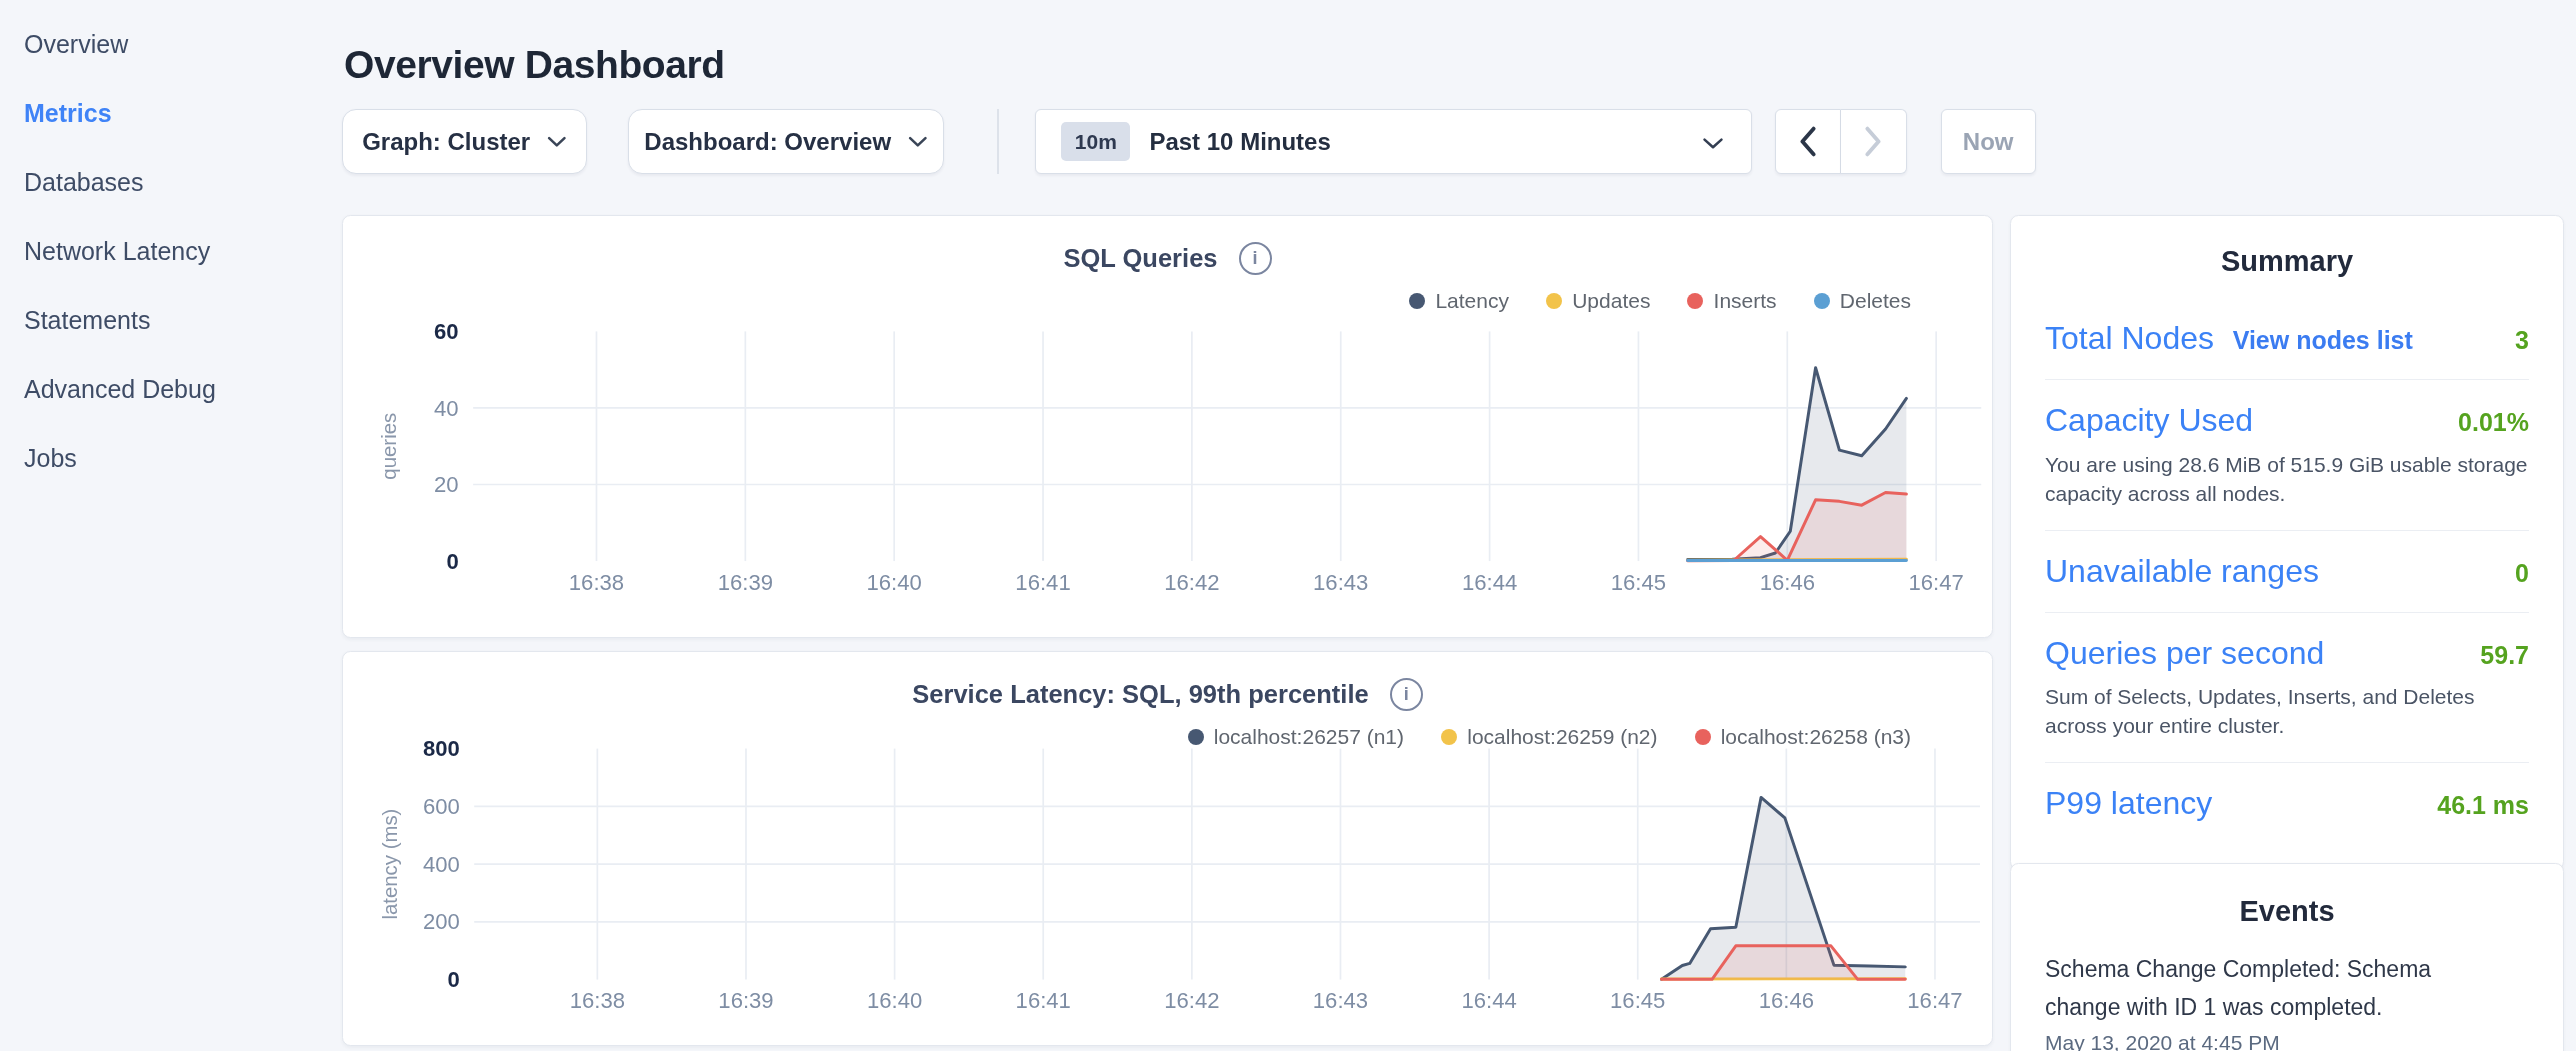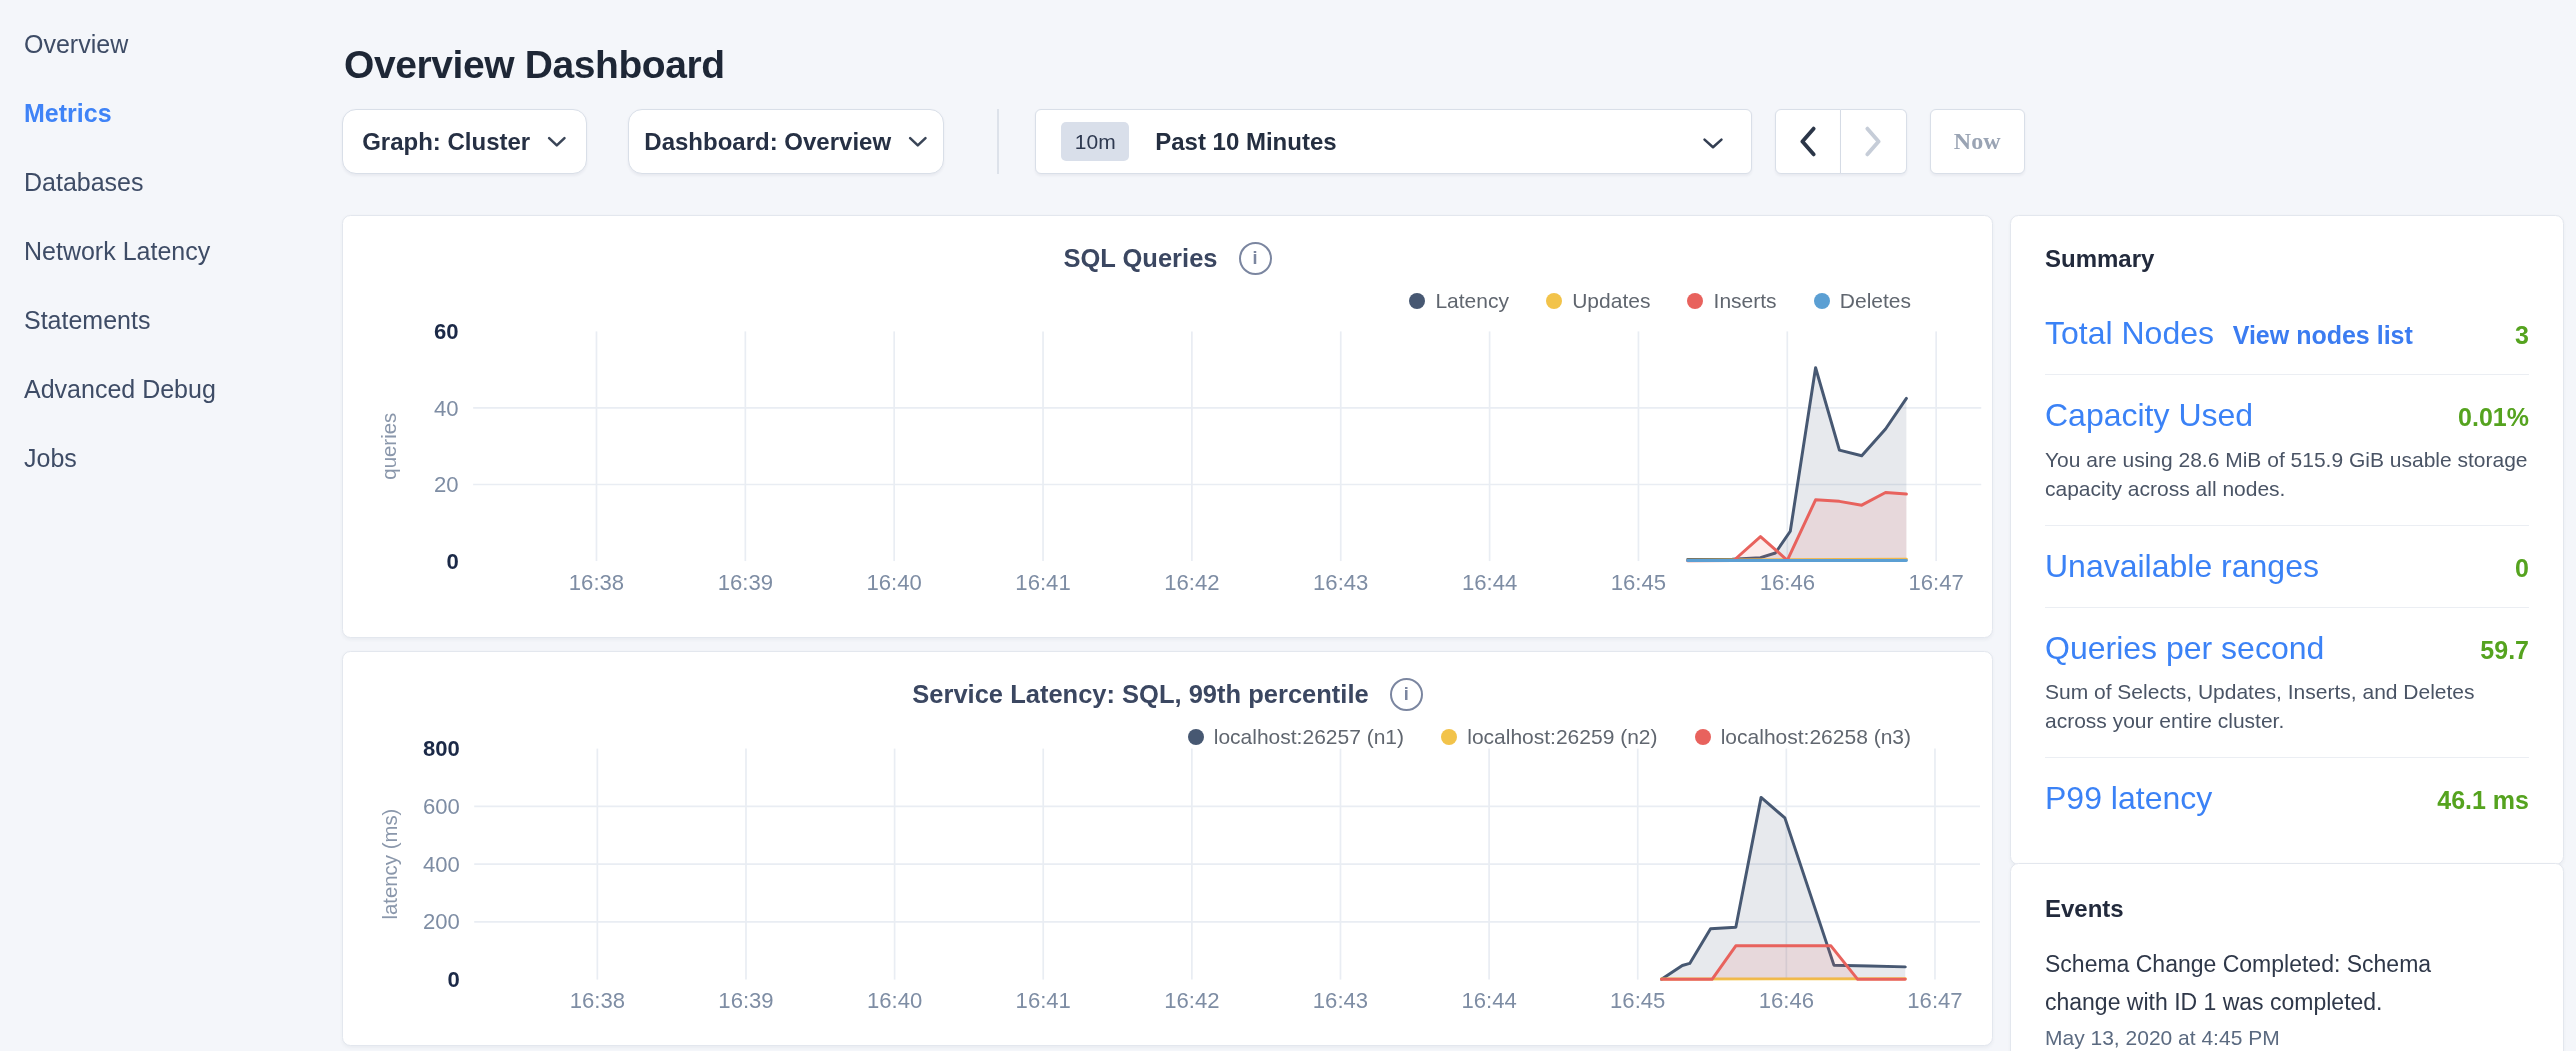--- a/index.html
+++ b/index.html
@@ -17,28 +17,28 @@
 
   .controls{position:absolute; left:342px; top:109px; height:65px; display:flex; align-items:stretch;}
   .btn{background:#fff; border:1.3px solid #d9dfe8; border-radius:6px; box-shadow:0 1.7px 2.6px rgba(44,59,82,0.06);
        display:flex; align-items:center; justify-content:center; font-size:24px; font-weight:700; color:#263044;
        cursor:pointer; box-sizing:border-box;}
   .dd{gap:17px;border-radius:14px;}
   #dd-graph{width:245px;}
   #dd-dashboard{width:316px; margin-left:41px;}
   .vdivider{width:1.7px; background:#dde2ea; margin-left:53px;}
   .time-selector{width:717px; margin-left:36px; justify-content:flex-start; padding:0 25.5px; position:relative;}
-  .time-badge{background:#d9dfea; border-radius:5.1px; padding:7.7px 13.6px; font-size:21px; font-weight:400; color:#2e3950; margin-right:26px;}
+  .time-badge{background:#d9dfea; border-radius:5.1px; padding:7.7px 13.6px; font-size:21px; font-weight:700; color:#2e3950; margin-right:19px;}
   .time-label{font-size:24px; font-weight:700; color:#242e40;}
   .time-chevron{position:absolute; right:27px; top:27px;}
   .arrow-group{display:flex; margin-left:23px;}
   .arrow-btn{width:66px;}
   .arrow-btn.left{border-radius:6px 0 0 6px;}
   .arrow-btn.right{border-radius:0 6px 6px 0; border-left:none;}
-  .now-btn{width:95px; margin-left:23px; color:#9aa4b4;font-family:Liberation Serif, serif;}
+  .now-btn{width:95px; margin-left:34px; color:#9aa4b4;}
 
   
   .card{position:absolute; background:#fff; border:1.3px solid #e3e7ee; border-radius:8.5px;
         box-shadow:0 1.7px 3.4px rgba(44,59,82,0.05); box-sizing:border-box;}
   #card-sql{left:342px; top:215px; width:1651px; height:423px;}
   #card-latency{left:342px; top:651px; width:1651px; height:395px;}
   #card-summary{left:2010px; top:215px; width:554px; padding:29px 34px 25.5px;}
   #card-events{left:2010px; top:863px; width:554px; height:208px; padding:31px 34px; }
 
   .chart-title{margin-top:25.5px; text-align:center; font-size:25.5px; font-weight:700; color:#3b4761;
@@ -46,21 +46,21 @@
   .info-icon{width:29px; height:29px; border:2.1px solid #7b86a0; border-radius:50%; display:inline-flex;
              align-items:center; justify-content:center; font-size:18px; font-weight:600; color:#7b86a0; cursor:pointer;}
   .legend{position:absolute; top:73px; right:81px; display:flex; gap:37px;}
   .legend-item{display:flex; align-items:center; gap:10.2px; font-size:21px; color:#60666f; white-space:nowrap;}
   .legend-dot{width:16px; height:16px; border-radius:50%;}
   .chart-svg{position:absolute; left:0;}
   #chart-svg-0{top:94px;}
   #chart-svg-1{top:83px;}
 
   
-  .panel-title{text-align:left; font-size:24px; font-weight:700; color:#222a3c; margin:0 0 20.4px 0;}
+  .panel-title{text-align:center; font-size:29px; font-weight:700; color:#222a3c; margin:0 0 20.4px 0;}
   .srow{padding:22px 0;}
   .srow + .srow{border-top:1.3px solid #ebeef3;}
   .srow-head{display:flex; align-items:baseline;}
   .srow-label{font-size:32px; font-weight:400; color:#3b82f6;}
   .srow-link{font-size:25px; font-weight:600; color:#3b7cf1; margin-left:18.7px; cursor:pointer;}
   .srow-value{margin-left:auto; font-size:25px; font-weight:700; color:#55a31f;}
   .srow-desc{margin-top:10.2px; font-size:21px; color:#4a5465; line-height:29px;}
 
   
   .event-msg{font-size:23px; color:#2f3849; line-height:38px; max-width:391px; margin-top:22px;}

